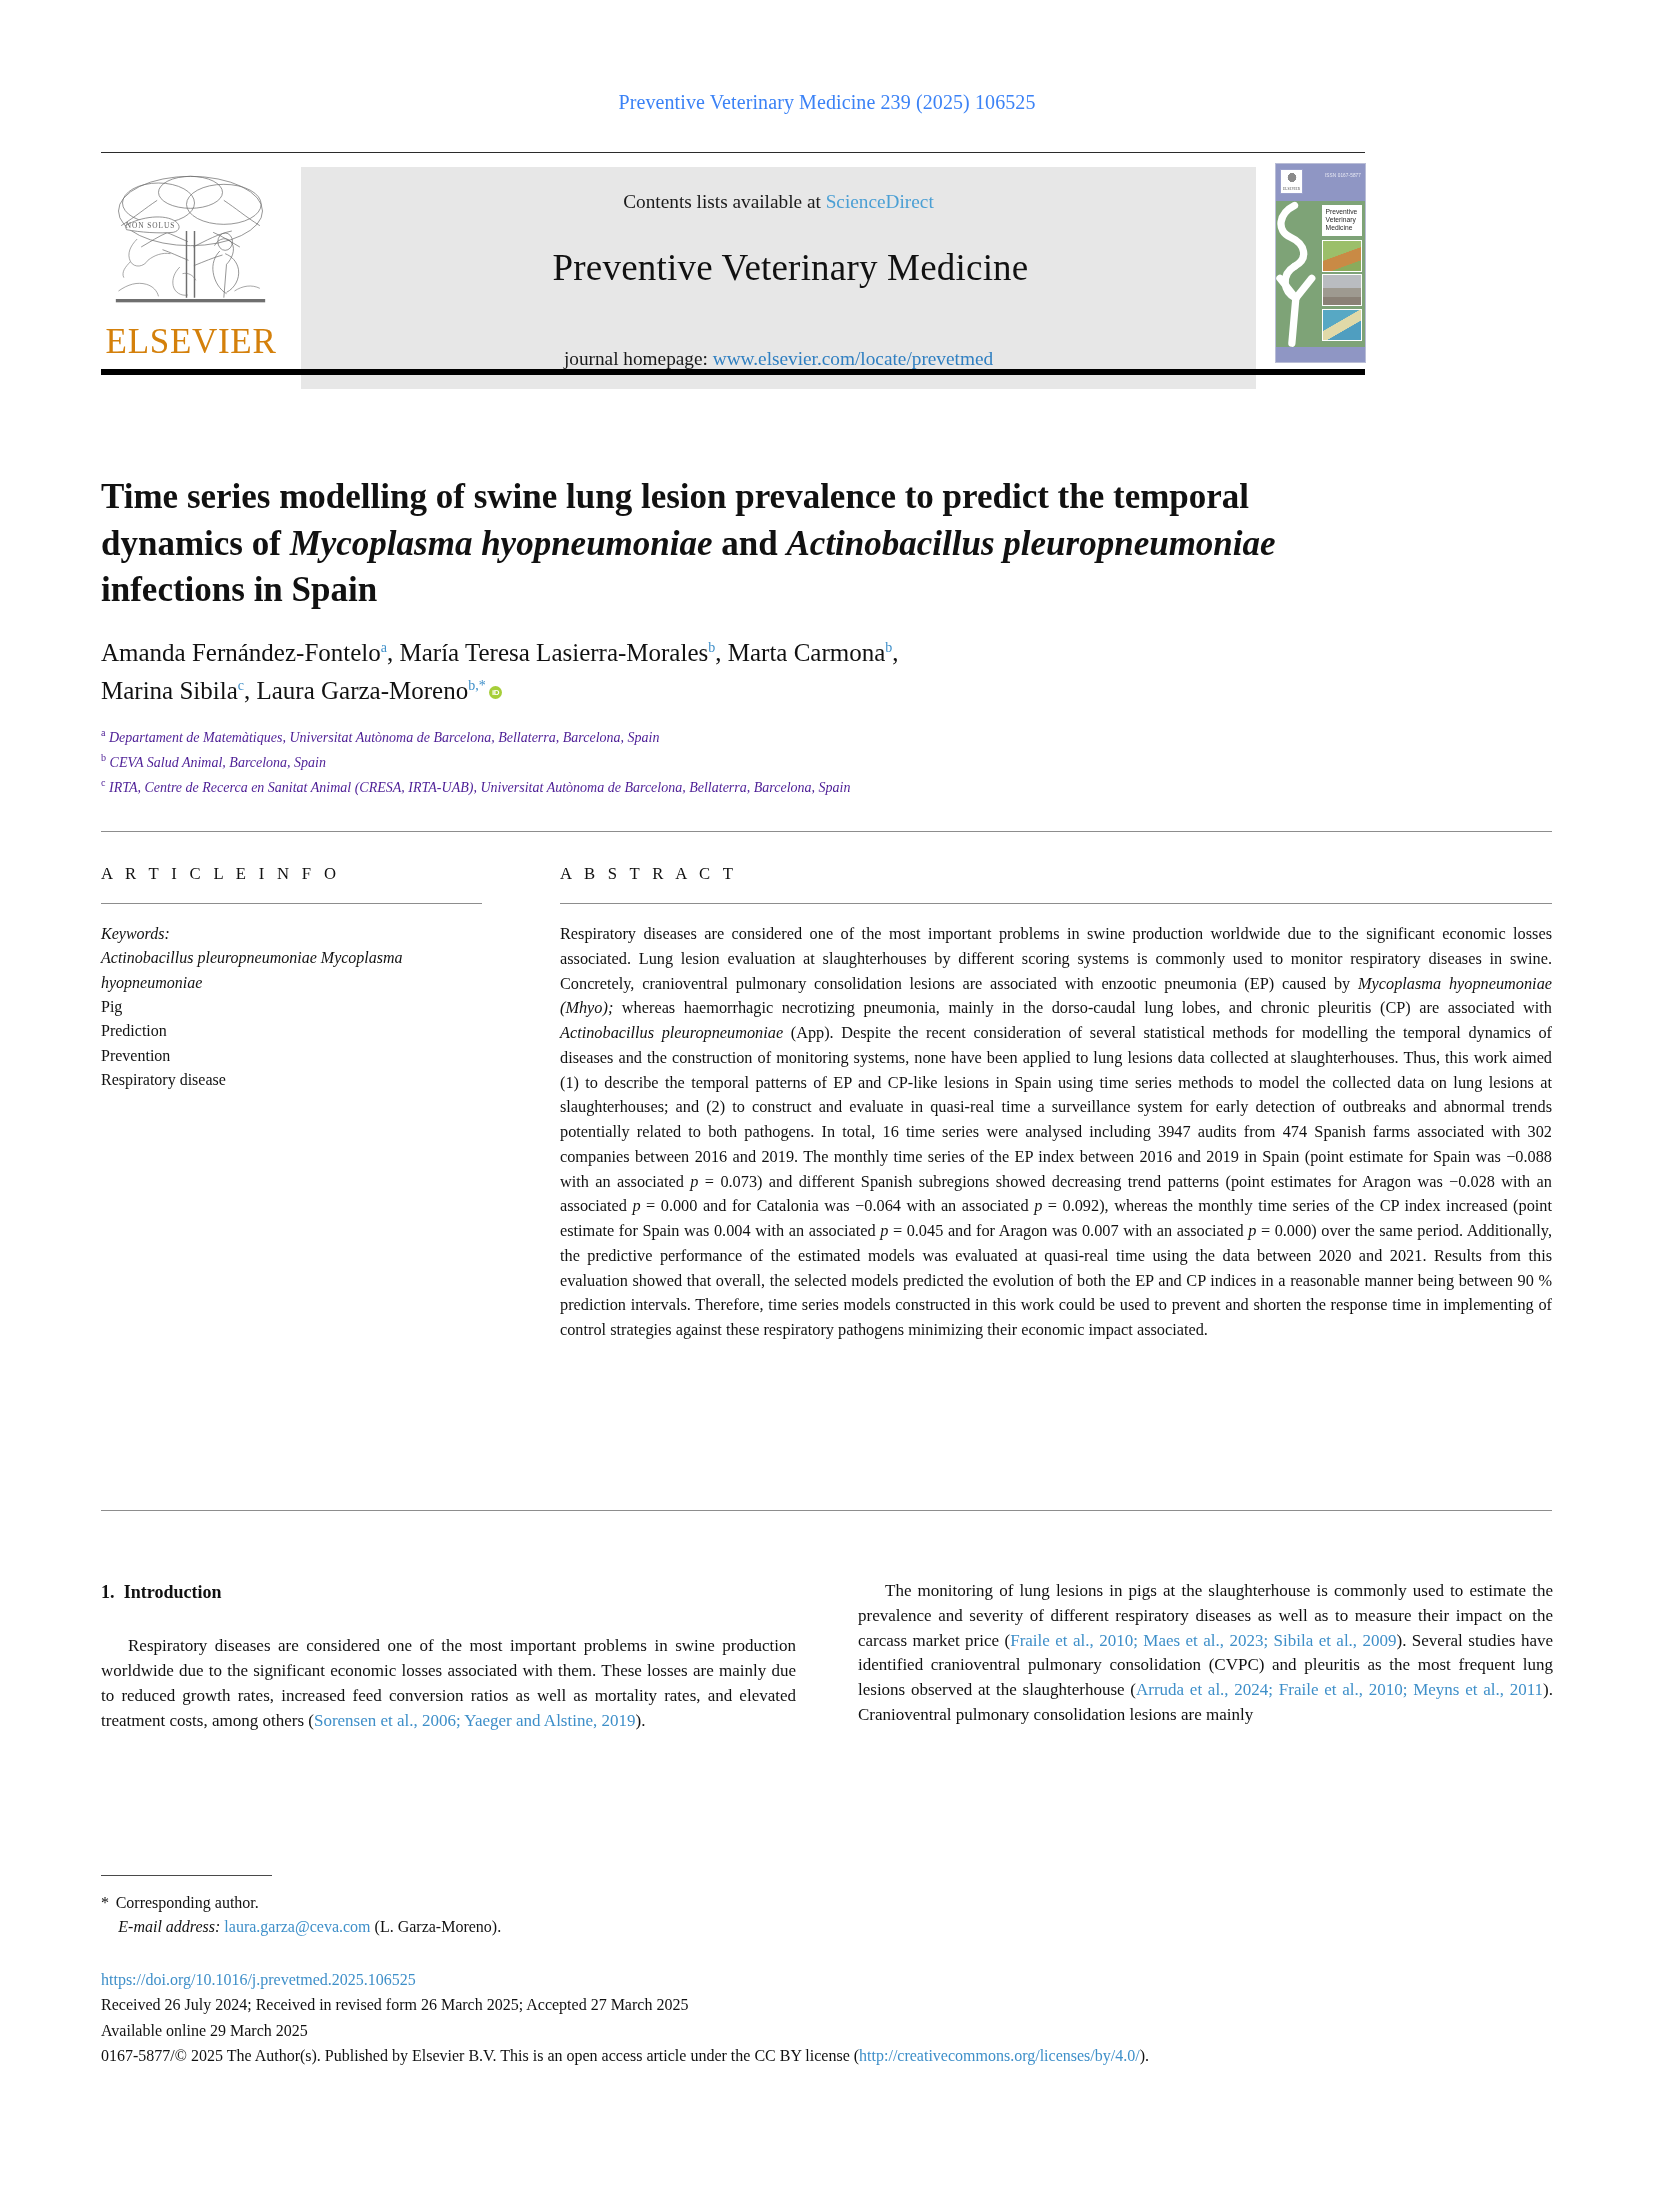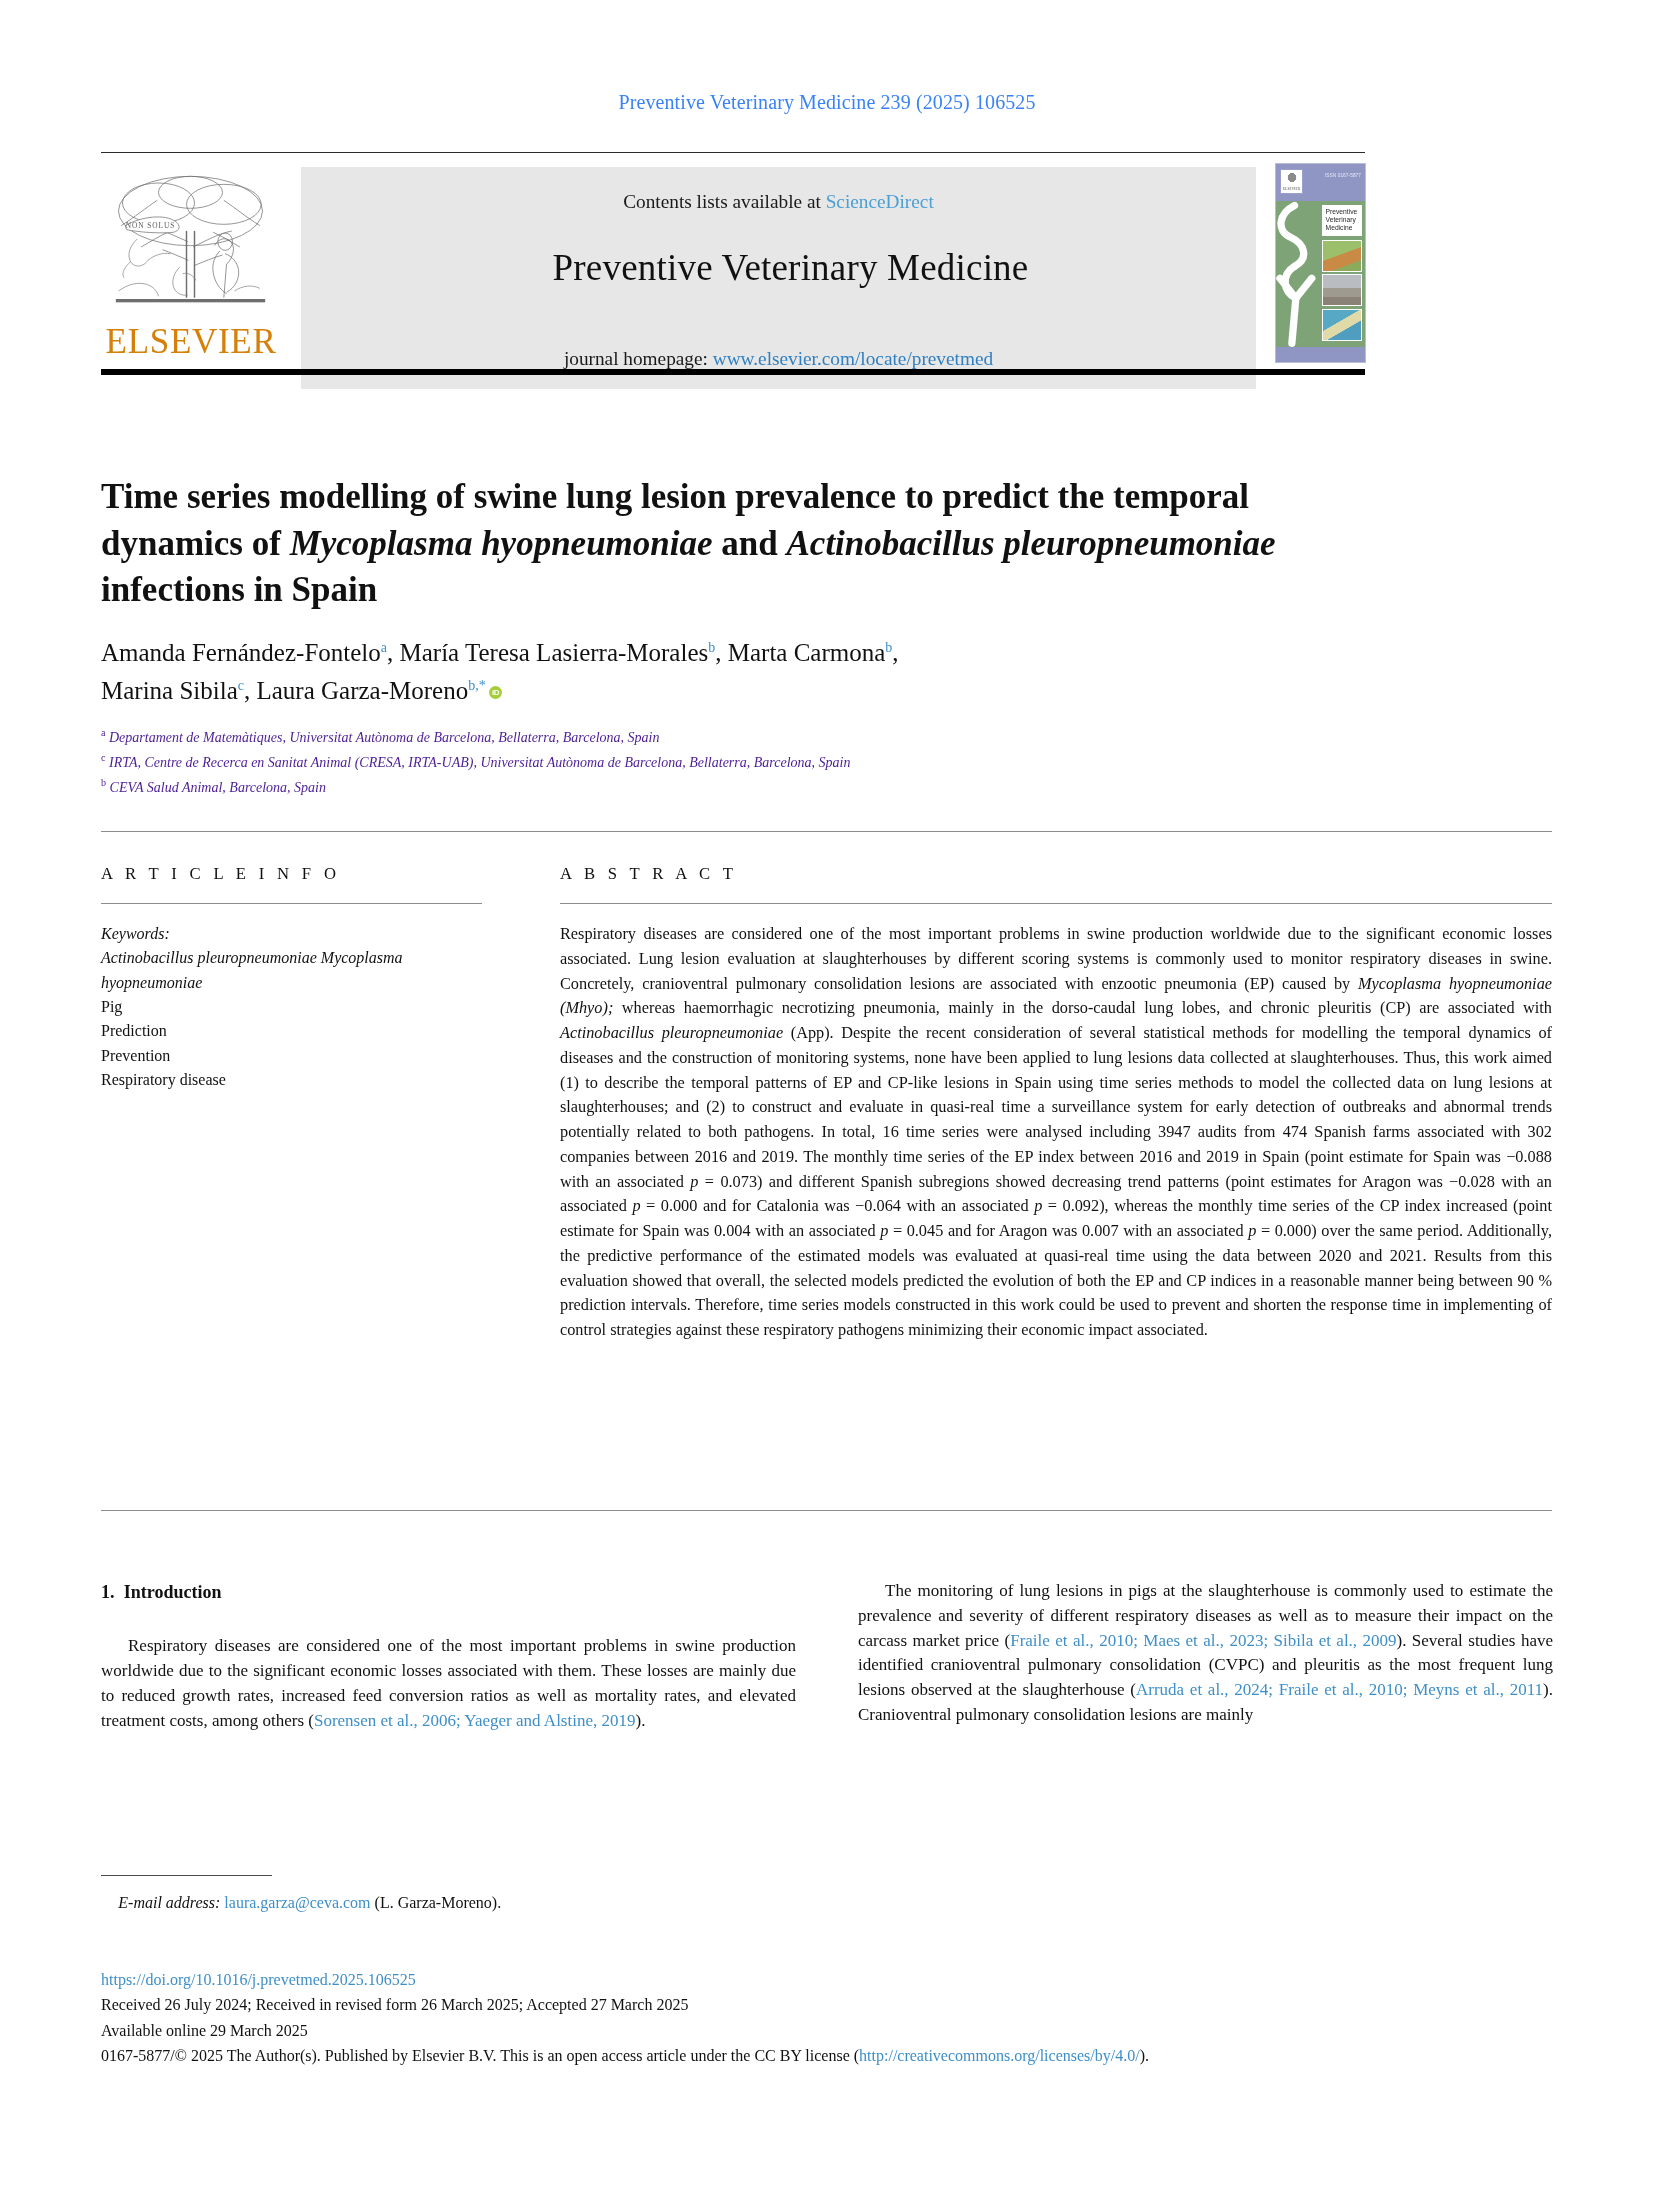--- a/index.html
+++ b/index.html
@@ -424,22 +424,22 @@
   </div>
 
   <div class="masthead-rule-bottom"></div>
 
   <h1 class="title"><span>Time series modelling of swine lung lesion prevalence to predict the temporal dynamics of </span><i>Mycoplasma hyopneumoniae</i><span> and </span><i>Actinobacillus pleuropneumoniae</i><span> infections in Spain</span></h1>
 
   <div class="authors"><span><span>Amanda Fernández-Fontelo</span><sup>a</sup><span>, </span></span><span><span>María Teresa Lasierra-Morales</span><sup>b</sup><span>, </span></span><span><span>Marta Carmona</span><sup>b</sup><span>, </span></span><br><span><span>Marina Sibila</span><sup>c</sup><span>, </span></span><span><span>Laura Garza-Moreno</span><sup>b,*</sup><span class="orcid">iD</span></span></div>
 
   <div class="affiliations">
     <div><sup>a</sup> <span>Departament de Matemàtiques, Universitat Autònoma de Barcelona, Bellaterra, Barcelona, Spain</span></div>
+    <div><sup>b</sup> <span>CEVA Salud Animal, Barcelona, Spain</span></div>
     <div><sup>c</sup> <span>IRTA, Centre de Recerca en Sanitat Animal (CRESA, IRTA-UAB), Universitat Autònoma de Barcelona, Bellaterra, Barcelona, Spain</span></div>
-    <div><sup>b</sup> <span>CEVA Salud Animal, Barcelona, Spain</span></div>
   </div>
 
   <div class="ai-rule-top"></div>
   <div class="head-ai">A R T I C L E  I N F O</div>
   <div class="head-abs">A B S T R A C T</div>
   <div class="ai-underline"></div>
   <div class="abs-underline"></div>
 
   <div class="keywords">
     <div class="kw-label">Keywords:</div>
@@ -458,20 +458,21 @@
     <div class="sec-head"><span class="num">1.</span><span>Introduction</span></div>
     <p><span>Respiratory diseases are considered one of the most important problems in swine production worldwide due to the significant economic losses associated with them. These losses are mainly due to reduced growth rates, increased feed conversion ratios as well as mortality rates, and elevated treatment costs, among others (</span><span class="cite">Sorensen et al., 2006; Yaeger and Alstine, 2019</span><span>).</span></p>
   </div>
 
   <div class="col right">
     <p><span>The monitoring of lung lesions in pigs at the slaughterhouse is commonly used to estimate the prevalence and severity of different respiratory diseases as well as to measure their impact on the carcass market price (</span><span class="cite">Fraile et al., 2010; Maes et al., 2023; Sibila et al., 2009</span><span>). Several studies have identified cranioventral pulmonary consolidation (CVPC) and pleuritis as the most frequent lung lesions observed at the slaughterhouse (</span><span class="cite">Arruda et al., 2024; Fraile et al., 2010; Meyns et al., 2011</span><span>). Cranioventral pulmonary consolidation lesions are mainly</span></p>
   </div>
 
   <div class="fn-rule"></div>
   <div class="footnote">
+    <div><span class="star">*</span><span>Corresponding author.</span></div>
     <div style="padding-left:17.3px"><span class="em-label">E-mail address:</span>
       <span class="mail">laura.garza@ceva.com</span>
       <span>(L. Garza-Moreno).</span></div>
   </div>
 
   <div class="footer">
     <div class="doi">https://doi.org/10.1016/j.prevetmed.2025.106525</div>
     <div>Received 26 July 2024; Received in revised form 26 March 2025; Accepted 27 March 2025</div>
     <div>Available online 29 March 2025</div>
     <div><span>0167-5877/© 2025 The Author(s).  Published by Elsevier B.V. This is an open access article under the CC BY license (</span><span class="lic">http://creativecommons.org/licenses/by/4.0/</span><span>).</span></div>

